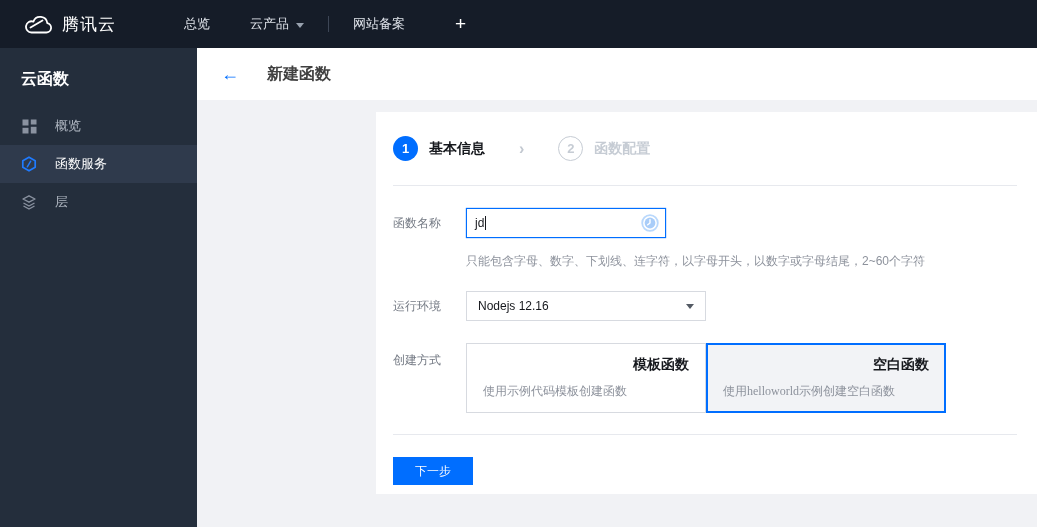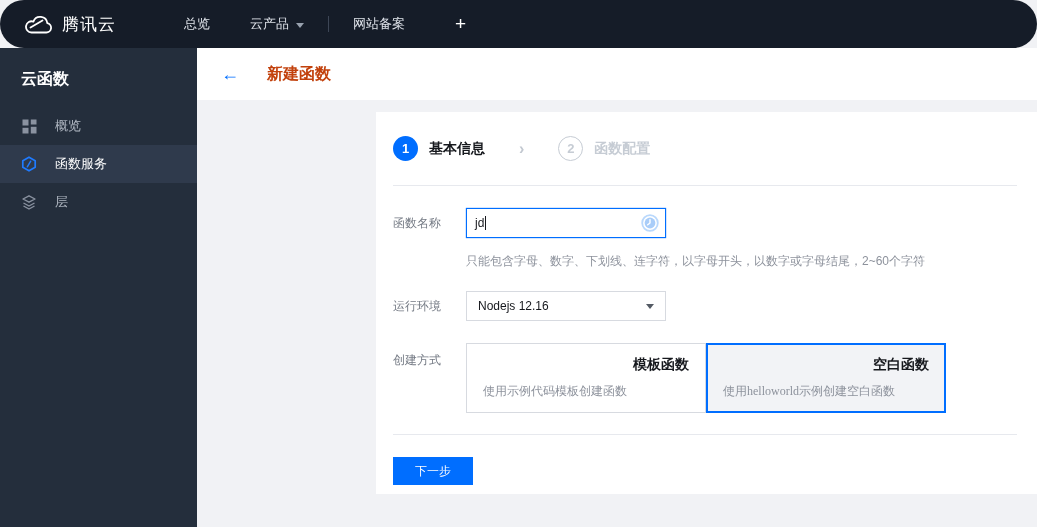--- a/index.html
+++ b/index.html
@@ -1,21 +1,21 @@
 <!DOCTYPE html>
 <html><head>
 <meta charset="utf-8">
 <style>
   * { margin:0; padding:0; box-sizing:border-box; }
   html,body { width:1037px; height:527px; overflow:hidden;
     font-family:"Liberation Sans","DejaVu Sans",sans-serif; }
   body { background:#f1f2f5; display:flex; flex-direction:column; }
 
   
-  .topnav { height:48px; flex:0 0 48px; background:#151c28; display:flex; align-items:center; padding:0 22px;border-radius:24px; }
+  .topnav { height:48px; flex:0 0 48px; background:#151c28; display:flex; align-items:center; padding:0 22px; }
   .brand { display:flex; align-items:center; gap:10px; color:#fff; font-size:17px; letter-spacing:1px; cursor:pointer; }
   .nav-links { display:flex; align-items:center; margin-left:48px; }
   .nav-item { color:#dfe3ea; font-size:13px; padding:0 20px; height:48px; display:flex; align-items:center; gap:7px; cursor:pointer; }
   .nav-caret { width:0; height:0; border-left:4px solid transparent; border-right:4px solid transparent; border-top:5px solid #98a1ae; margin-top:2px; }
   .nav-divider { width:1px; height:16px; background:#3d4656; margin:0 4px; }
   .nav-plus { color:#fff; font-size:19px; font-weight:300; padding:0 16px; margin-left:14px; cursor:pointer; }
 
   
   .page-body { flex:1; display:flex; min-height:0;border-radius:31px; }
 
@@ -23,21 +23,21 @@
   .sidebar { width:197px; flex:0 0 197px; background:#242e3c; }
   .sidebar-title { color:#fff; font-size:16px; font-weight:bold; padding:21px 0 17px 21px; }
   .side-item { height:38px; display:flex; align-items:center; gap:18px; padding-left:21px; font-size:13px; color:#b4bbc6; cursor:pointer; }
   .side-item.active { background:#2f3a4c; color:#fff; }
   .side-icon { width:16px; height:16px; flex:0 0 16px; display:flex; align-items:center; justify-content:center; }
 
   
   .main { flex:1; display:flex; flex-direction:column; background:#f1f2f5; min-width:0; }
   .page-header { height:52px; flex:0 0 52px; background:#fff; display:flex; align-items:center; padding-left:18px; }
   .back-arrow { color:#006eff; font-size:18px; line-height:1; cursor:pointer; padding:4px 6px; }
-  .page-title { font-size:16px; font-weight:bold; color:#c2410c; margin-left:22px; }
+  .page-title { font-size:16px; font-weight:bold; color:#404040; margin-left:22px; }
 
   .content { flex:1; padding:12px 0 0 179px; }
   .card { background:#fff; height:382px; padding:0 20px 0 17px; }
 
   
   .steps { height:74px; display:flex; align-items:center; border-bottom:1px solid #e7e9ee; }
   .step { display:flex; align-items:center; }
   .step-circle { width:25px; height:25px; border-radius:50%; display:flex; align-items:center; justify-content:center; font-size:13px; font-weight:bold; }
   .step-circle.on  { background:#006eff; color:#fff; }
   .step-circle.off { background:#fff; color:#c6ccd4; border:1px solid #c6ccd4; }
@@ -54,21 +54,21 @@
   .text-input { width:200px; height:30px; border:1px solid #006eff; box-shadow:0 0 1px #006eff;
     display:flex; align-items:center; padding:0 8px; position:relative; background:#fff; cursor:text; }
   .input-value { font-size:12px; color:#16181d; }
   .caret-bar { width:1px; height:14px; background:#16181d; margin-left:1px; }
   .clock-wrap { position:absolute; right:6px; top:50%; transform:translateY(-50%); line-height:0; }
 
   .hint { font-size:12px; color:#8d929c; margin-top:15px; }
   .gap-a { margin-bottom:21px; }
   .gap-b { margin-bottom:22px; }
 
-  .select-box { width:200px; height:30px; border:1px solid #d7dae0; background:#fff; display:flex;
+  .select-box { width:240px; height:30px; border:1px solid #d7dae0; background:#fff; display:flex;
     align-items:center; justify-content:space-between; padding:0 11px; font-size:12px; color:#16181d; cursor:pointer; }
   .select-caret { width:0; height:0; border-left:4px solid transparent; border-right:4px solid transparent; border-top:5px solid #545a64; }
 
   .method-cards { display:flex; }
   .method-card { width:240px; height:70px; border:1px solid #d7dae0; background:#fff; padding:12px 16px; cursor:pointer; }
   .method-card.selected { border:2px solid #006eff; background:#f2f3f6; padding:11px 15px;font-family:Liberation Serif, serif; }
   .method-title { font-size:14px; font-weight:bold; color:#16181d;text-align:right; }
   .method-desc { font-size:12px; color:#8d929c; margin-top:9px; }
 
   .form-divider { border-top:1px solid #e7e9ee; }

